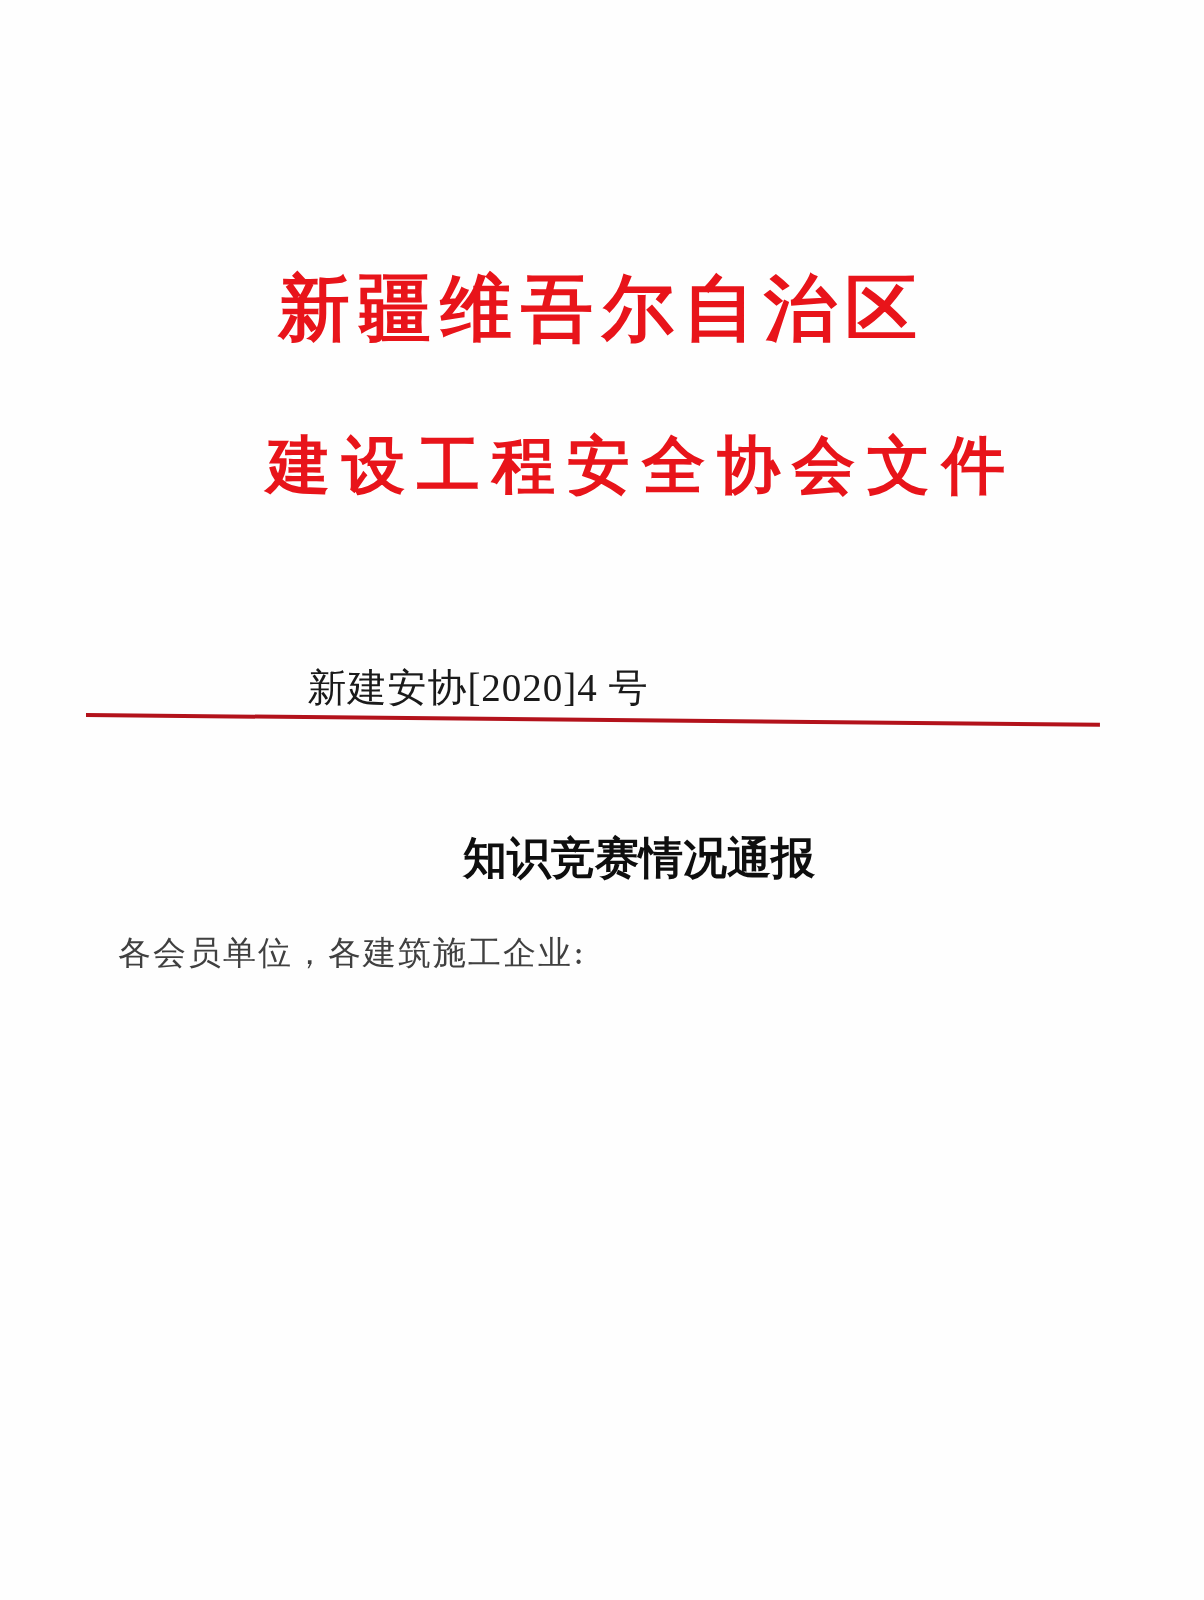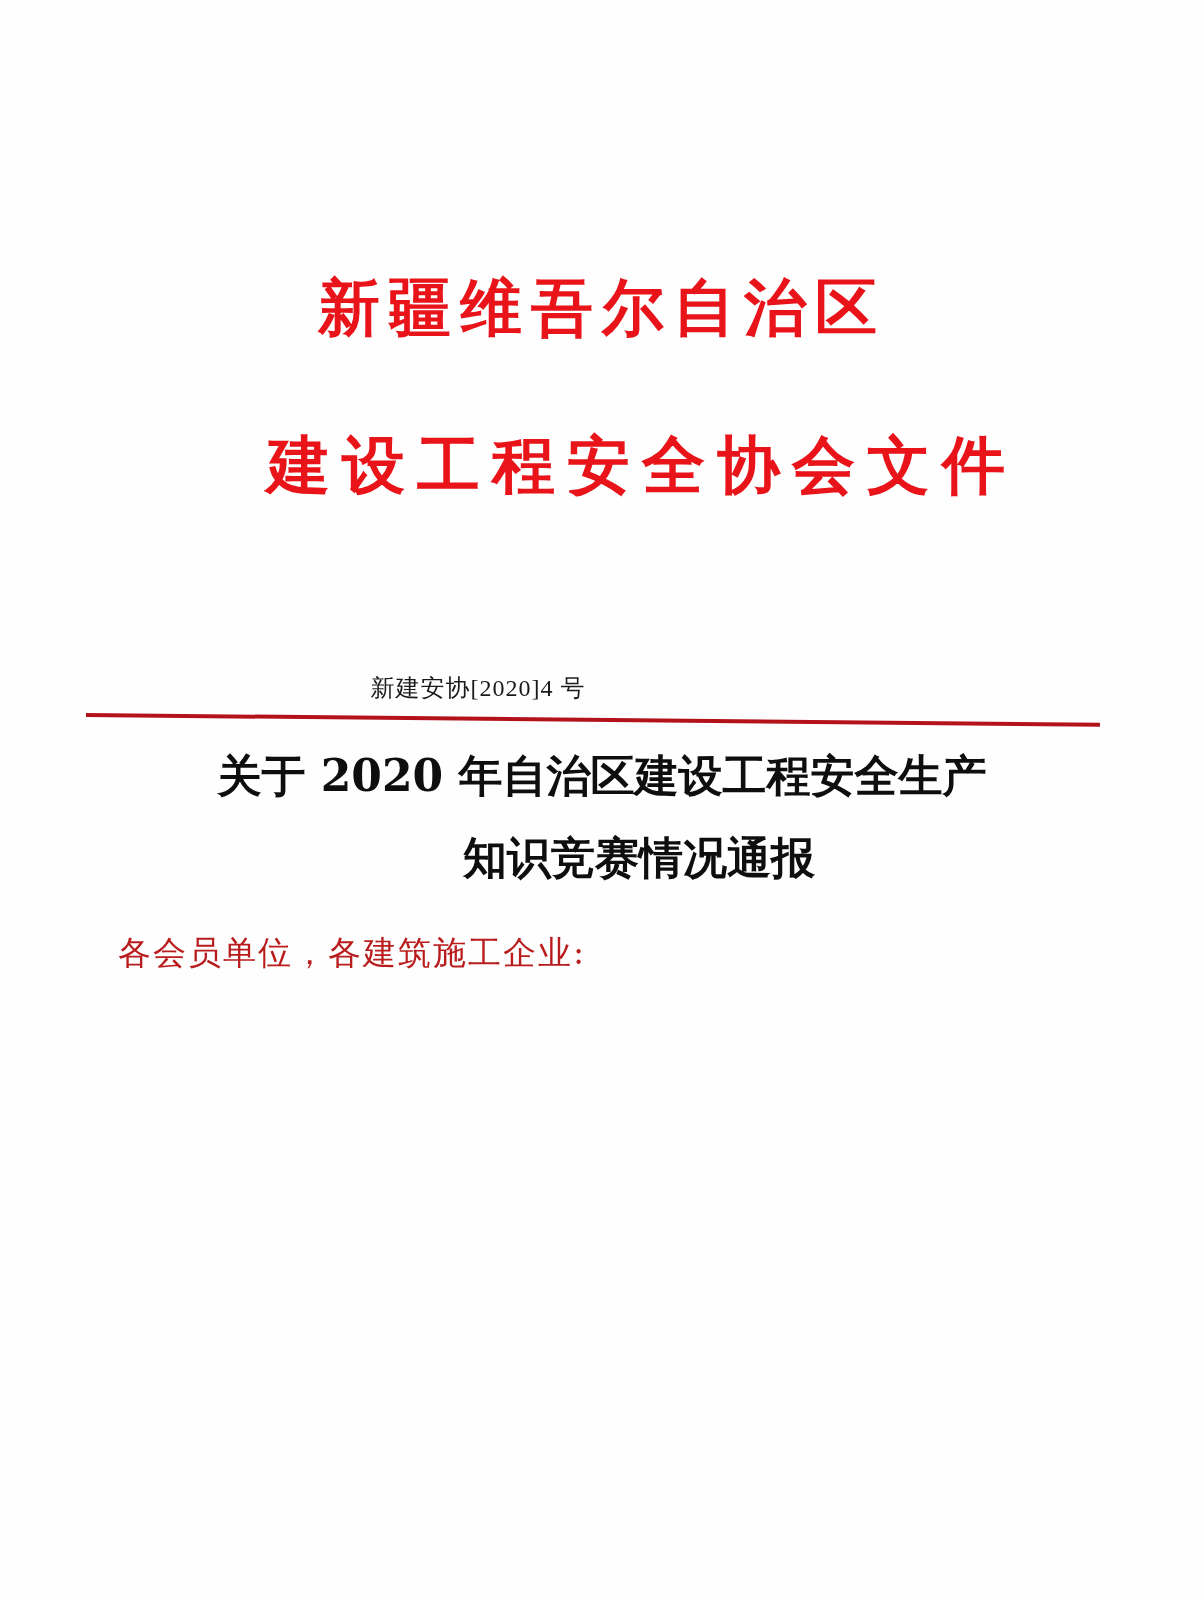--- a/index.html
+++ b/index.html
@@ -5,55 +5,54 @@
   html, body { margin: 0; padding: 0; }
   body {
     width: 1204px; height: 1600px; background: #ffffff; position: relative; overflow: hidden;
     font-family: "DejaVu Serif", "Liberation Serif", serif; color: #111;
   }
   .page { position: absolute; left: 0; top: 0; width: 1204px; height: 1600px; background: #fefefe; }
   .red-head {
     position: absolute; left: 0; width: 1204px; text-align: center; color: #e8141a;
     font-family: "DejaVu Serif", "Liberation Serif", serif; font-weight: bold; white-space: nowrap;
   }
-  .red-head.l1 { top: 258px; font-size: 62px; letter-spacing: 9px; line-height: 100px; }
+  .red-head.l1 { top: 258px; font-size: 72px; letter-spacing: 9px; line-height: 100px; }
   .red-head.l2 { top: 410px; font-size: 63px; letter-spacing: 12px; line-height: 110px; margin-left: 40px; }
   .doc-no {
     position: absolute; top: 666px; left: 0; width: 956px; text-align: center;
-    font-size: 24px; line-height: 44px; letter-spacing: 1px; color: #1a1a1a;
+    font-size: 39px; line-height: 44px; letter-spacing: 1px; color: #1a1a1a;
     font-family: "Liberation Serif", "DejaVu Serif", serif;
   }
   .red-rule {
     position: absolute; left: 86px; top: 713px; width: 1014px; height: 4px;
     background: #b3121b; transform: rotate(0.55deg); transform-origin: left center;
   }
   .title {
     position: absolute; left: 0; width: 1204px; text-align: center; font-weight: bold;
     font-size: 44px; line-height: 56px; color: #0e0e0e; letter-spacing: 0px; white-space: nowrap;
   }
   .title.t1 { top: 748px; }
   .title.t2 { top: 830px; padding-left: 37px; }
   .salutation {
-    position: absolute; left: 118px; top: 930px; font-size: 33px; line-height: 46px; color: #b91c1c;
+    position: absolute; left: 118px; top: 930px; font-size: 33px; line-height: 46px; color: #404040;
     letter-spacing: 2px; white-space: nowrap;
   }
   .body-para {
     position: absolute; left: 118px; top: 998px; width: 945px;
     font-size: 33px; line-height: 66px; color: #141414; letter-spacing: 2.2px;
     text-align: justify; text-indent: 70px;
   }
 </style>
 </head>
 <body>
 
 <div class="page">
   <div class="red-head l1">新疆维吾尔自治区</div>
   <div class="red-head l2">建设工程安全协会文件</div>
 
   <div class="doc-no">新建安协[2020]4 号</div>
   <div class="red-rule"></div>
 
-  <div class="title t1">关于 2020 年自治区建设工程安全生产</div>
   <div class="title t2">知识竞赛情况通报</div>
 
   <div class="salutation">各会员单位，各建筑施工企业:</div>
 
 </div>
 
 </body></html>

